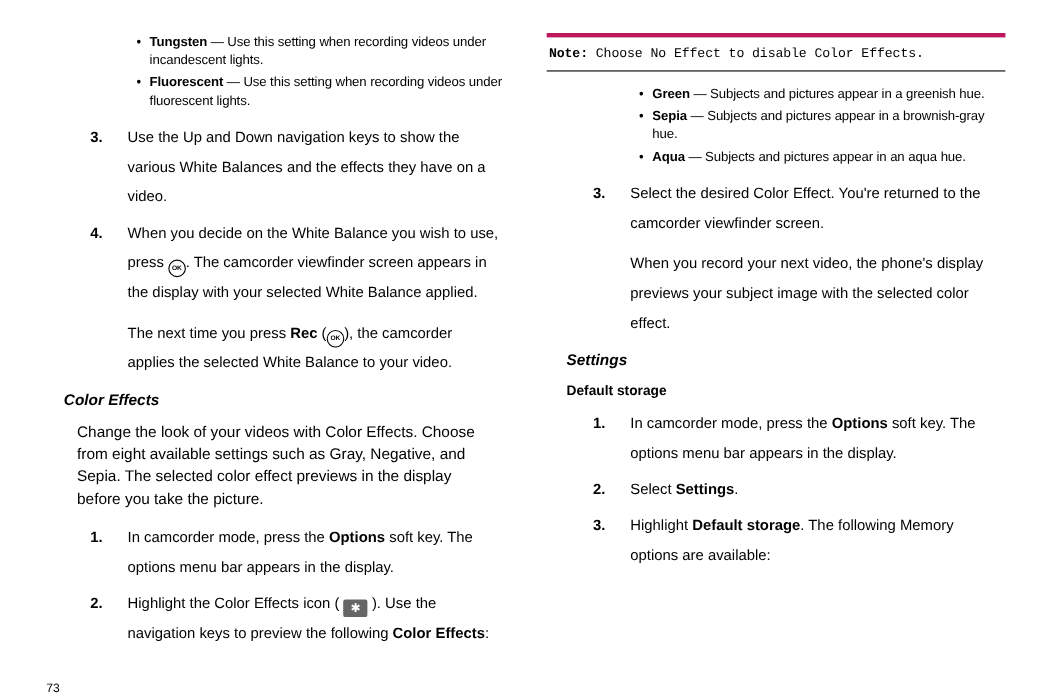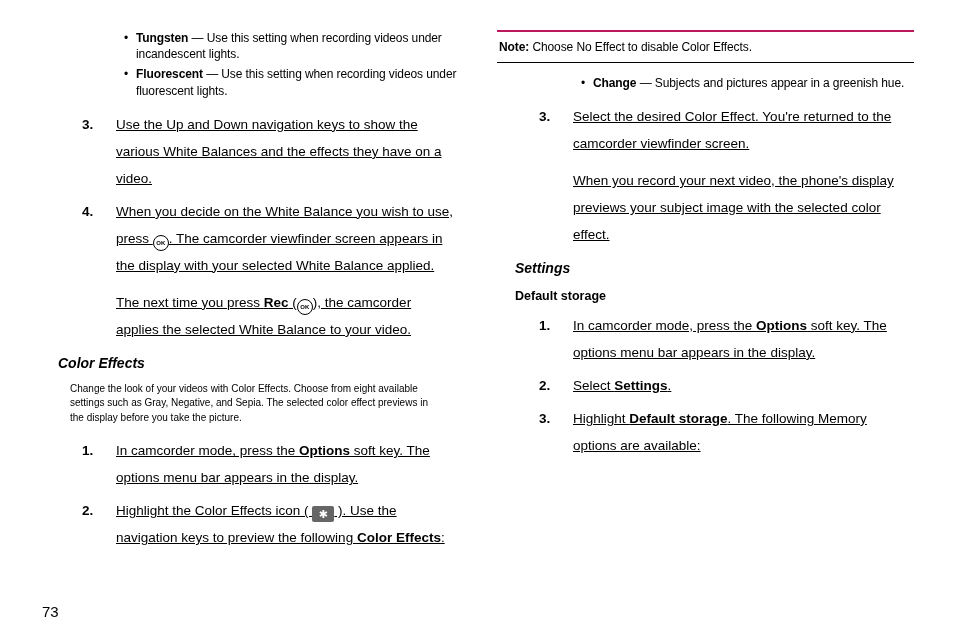--- a/index.html
+++ b/index.html
@@ -56,21 +56,20 @@
     margin: 0 0 10px 0;
     counter-reset: item var(--start, 0);
   }
   .num-list > li {
     counter-increment: item;
     position: relative;
     padding-left: 76px;
     margin-bottom: 6px;
     line-height: 2.0;
     font-size: 13.5px;
-    text-decoration: underline;
   }
   .num-list > li::before {
     content: counter(item) ".";
     position: absolute;
     left: 42px;
     top: 0;
     font-weight: bold;
     font-size: 13.5px;
   }
   .num-list .cont {
@@ -82,40 +81,40 @@
     font-size: 14px;
     margin: 8px 0 8px 18px;
   }
   .sub-title {
     font-weight: bold;
     font-size: 12.5px;
     margin: 6px 0 6px 18px;
   }
   .intro {
     margin: 0 18px 12px 30px;
-    font-size: 10px;
+    font-size: 14px;
     line-height: 1.45;
   }
   .note-box {
-    border-top: 2px solid #be185d;
+    border-top: 4px solid #be185d;
     border-bottom: 1px solid #000;
     padding: 6px 2px;
-    font-family: Liberation Sans, sans-serif;
+    font-family: Liberation Mono, monospace;
     font-size: 12px;
     margin: 0 0 12px 0;
     letter-spacing: -0.1px;
   }
   .note-box .note-label {
     font-weight: bold;
   }
   .page-number {
     position: absolute;
     left: 42px;
-    bottom: 16px;
-    font-size: 15px;
+    bottom: 4px;
+    font-size: 11px;
   }
   b { font-weight: bold; }
   .ok-icon {
     display: inline-flex;
     width: 14px;
     height: 14px;
     border: 1.2px solid #000;
     border-radius: 50%;
     font-size: 6px;
     font-weight: bold;
@@ -165,21 +164,23 @@
 
   </div>
 
   <div class="col">
 
     <div class="note-box">
       <span class="note-label">Note:</span><span> Choose No Effect to disable Color Effects.</span>
     </div>
 
     <ul class="sub-bullets">
-        <li><span class="term">Change</span> — Subjects and pictures appear in a greenish hue.</li>
+        <li><span class="term">Green</span> — Subjects and pictures appear in a greenish hue.</li>
+        <li><span class="term">Sepia</span> — Subjects and pictures appear in a brownish-gray hue.</li>
+        <li><span class="term">Aqua</span> — Subjects and pictures appear in an aqua hue.</li>
       </ul>
 
     <ol class="num-list" style="--start: 2;">
         <li>Select the desired Color Effect. You're returned to the camcorder viewfinder screen.<div class="cont">When you record your next video, the phone's display previews your subject image with the selected color effect.</div></li>
       </ol>
 
     <div class="section-title">Settings</div>
     <div class="sub-title">Default storage</div>
 
     <ol class="num-list" style="--start: 0;">

